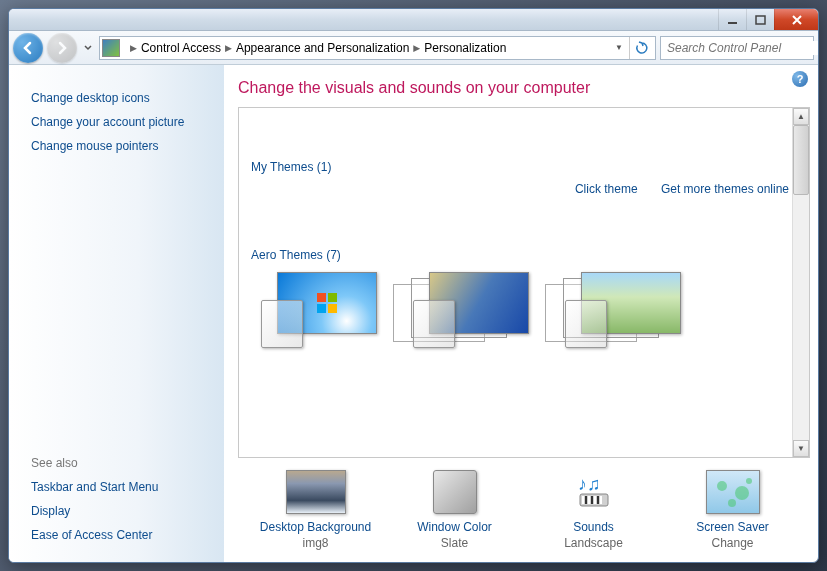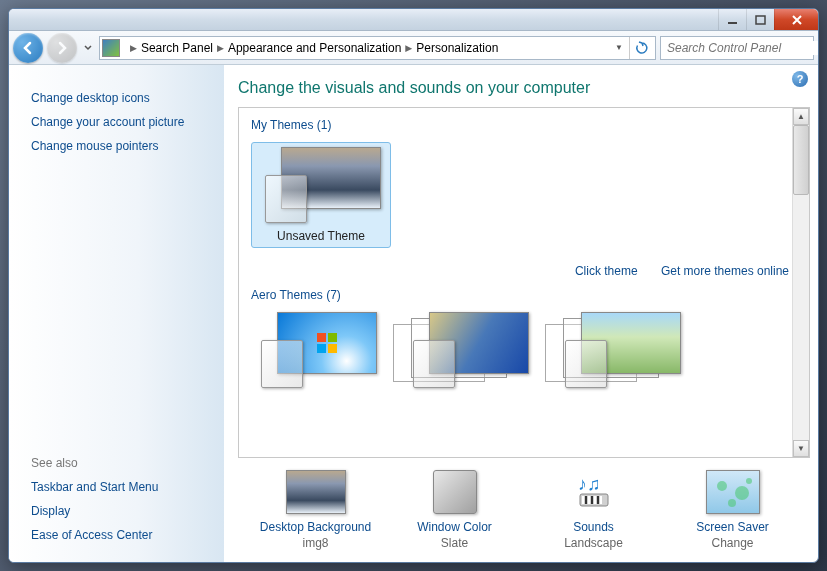--- a/index.html
+++ b/index.html
@@ -25,25 +25,25 @@
 .search-bar { width: 154px; height: 24px; background: #fff; border: 1px solid #a8b8c8; display: flex; align-items: center; padding: 0 6px; font-size: 12px; }
 .search-bar input { flex: 1; border: none; outline: none; font-style: italic; color: #888; font-size: 12px; }
 .search-icon { color: #2b7cc0; }
 .content { flex: 1; display: flex; overflow: hidden; }
 .sidebar { width: 215px; background: linear-gradient(to right, #fff 0%, #f0f5fa 60%, #d8e6f2 100%); padding: 16px 10px 10px 22px; display: flex; flex-direction: column; font-size: 12px; }
 .sidebar a { color: #0e4d8e; text-decoration: none; display: block; margin-bottom: 10px; cursor: pointer; }
 .sidebar-spacer { flex: 1; }
 .sidebar .see-also { color: #777; margin-bottom: 10px; }
 .main { flex: 1; padding: 14px 8px 8px 14px; position: relative; overflow: hidden; display: flex; flex-direction: column; }
 .help { position: absolute; top: 6px; right: 10px; width: 16px; height: 16px; border-radius: 50%; background: radial-gradient(circle at 30% 30%, #7eb8e8, #2b6cb0); color: #fff; font-size: 11px; font-weight: bold; display: flex; align-items: center; justify-content: center; }
-.main h1 { font-size: 16px; font-weight: normal; color: #0f766e; margin-bottom: 10px; }
+.main h1 { font-size: 16px; font-weight: normal; color: #be185d; margin-bottom: 10px; }
 .main .subtitle { font-size: 12px; color: #222; margin-bottom: 12px; }
 .theme-scroll { border: 1px solid #c8c8c8; background: #fff; flex: 1; position: relative; overflow: hidden; }
 .theme-scroll-inner { padding: 8px 12px; }
-.section-header { font-size: 12px; color: #0e4d8e; padding: 2px 0 4px 0; }
+.section-header { font-size: 12px; color: #0e4d8e; padding: 2px 0 4px 0; margin-top: 42px; }
 .theme-row { display: flex; gap: 20px; padding: 6px 0 12px 0; }
 .theme-item { width: 132px; text-align: center; }
 .theme-item.selected { background: #d6ecfb; border: 1px solid #7ebde8; border-radius: 3px; padding: 4px; width: 140px; }
 .theme-thumb { width: 120px; height: 76px; position: relative; margin: 0 auto; }
 .thumb-bg { position: absolute; top: 0; right: 0; width: 100px; height: 62px; background: linear-gradient(to bottom, #b8a890 0%, #8a98b0 30%, #3a4a60 70%, #e8f0f8 100%); border: 1px solid #888; box-shadow: 1px 1px 3px rgba(0,0,0,0.3); }
 .thumb-win7 { position: absolute; top: 0; right: 0; width: 100px; height: 62px; background: radial-gradient(circle at 70% 80%, #fff 0%, #7ec8f8 30%, #0878d8 100%); border: 1px solid #888; box-shadow: 1px 1px 3px rgba(0,0,0,0.3); display:flex; align-items:center; justify-content:center;}
 .thumb-arch { position: absolute; top: 0; right: 0; width: 100px; height: 62px; background: linear-gradient(120deg, #d8c888 0%, #4878b8 50%, #1848a8 100%); border: 1px solid #888; box-shadow: 1px 1px 3px rgba(0,0,0,0.3); }
 .thumb-char { position: absolute; top: 0; right: 0; width: 100px; height: 62px; background: linear-gradient(to bottom, #a8d8f8 0%, #d0e8b8 40%, #88b868 100%); border: 1px solid #888; box-shadow: 1px 1px 3px rgba(0,0,0,0.3); }
 .thumb2 { position: absolute; top: 6px; right: 22px; width: 96px; height: 60px; border: 1px solid #999; background: rgba(255,255,255,0.3); }
 .thumb3 { position: absolute; top: 12px; right: 44px; width: 92px; height: 58px; border: 1px solid #aaa; background: rgba(255,255,255,0.2); }
@@ -102,21 +102,21 @@
         </svg>
     </div>
     <div class="nav-dd">
       <svg width="8" height="6" viewBox="0 0 8 6">
           <path d="M1 1 L4 4 L7 1" stroke="#555" stroke-width="1.5" fill="none"></path>
         </svg>
     </div>
     <div class="address-bar">
       <div class="addr-icon"></div>
       <span class="addr-sep">▶</span>
-      <span class="addr-seg">Search Panel</span>
+      <span class="addr-seg">Control Access</span>
       <span class="addr-sep">▶</span>
       <span class="addr-seg">Appearance and Personalization</span>
       <span class="addr-sep">▶</span>
       <span class="addr-seg">Personalization</span>
       <div class="addr-tail">
         <span class="addr-dd">▼</span>
         <div class="refresh">
           <svg width="14" height="14" viewBox="0 0 14 14">
               <path d="M7 2 A5 5 0 1 1 2.5 4.5 M7 2 L4 1 M7 2 L8 5" stroke="#2b7cc0" stroke-width="1.5" fill="none"></path>
             </svg>
@@ -147,29 +147,20 @@
       <a>Ease of Access Center</a>
     </div>
 
     <div class="main">
       <div class="help">?</div>
       <h1>Change the visuals and sounds on your computer</h1>
 
       <div class="theme-scroll">
         <div class="theme-scroll-inner">
           <div class="section-header">My Themes (1)</div>
-          <div class="theme-row">
-            <div class="theme-item selected">
-              <div class="theme-thumb">
-                <div class="thumb-bg"></div>
-                <div class="thumb-glass"></div>
-              </div>
-              <div class="theme-label">Unsaved Theme</div>
-            </div>
-          </div>
           <div class="theme-links">
             <a>Click theme</a>
             <a>Get more themes online</a>
           </div>
           <div class="section-header">Aero Themes (7)</div>
           <div class="theme-row">
             <div class="theme-item">
               <div class="theme-thumb">
                 <div class="thumb-win7">
                     <svg width="24" height="24" viewBox="0 0 24 24">

